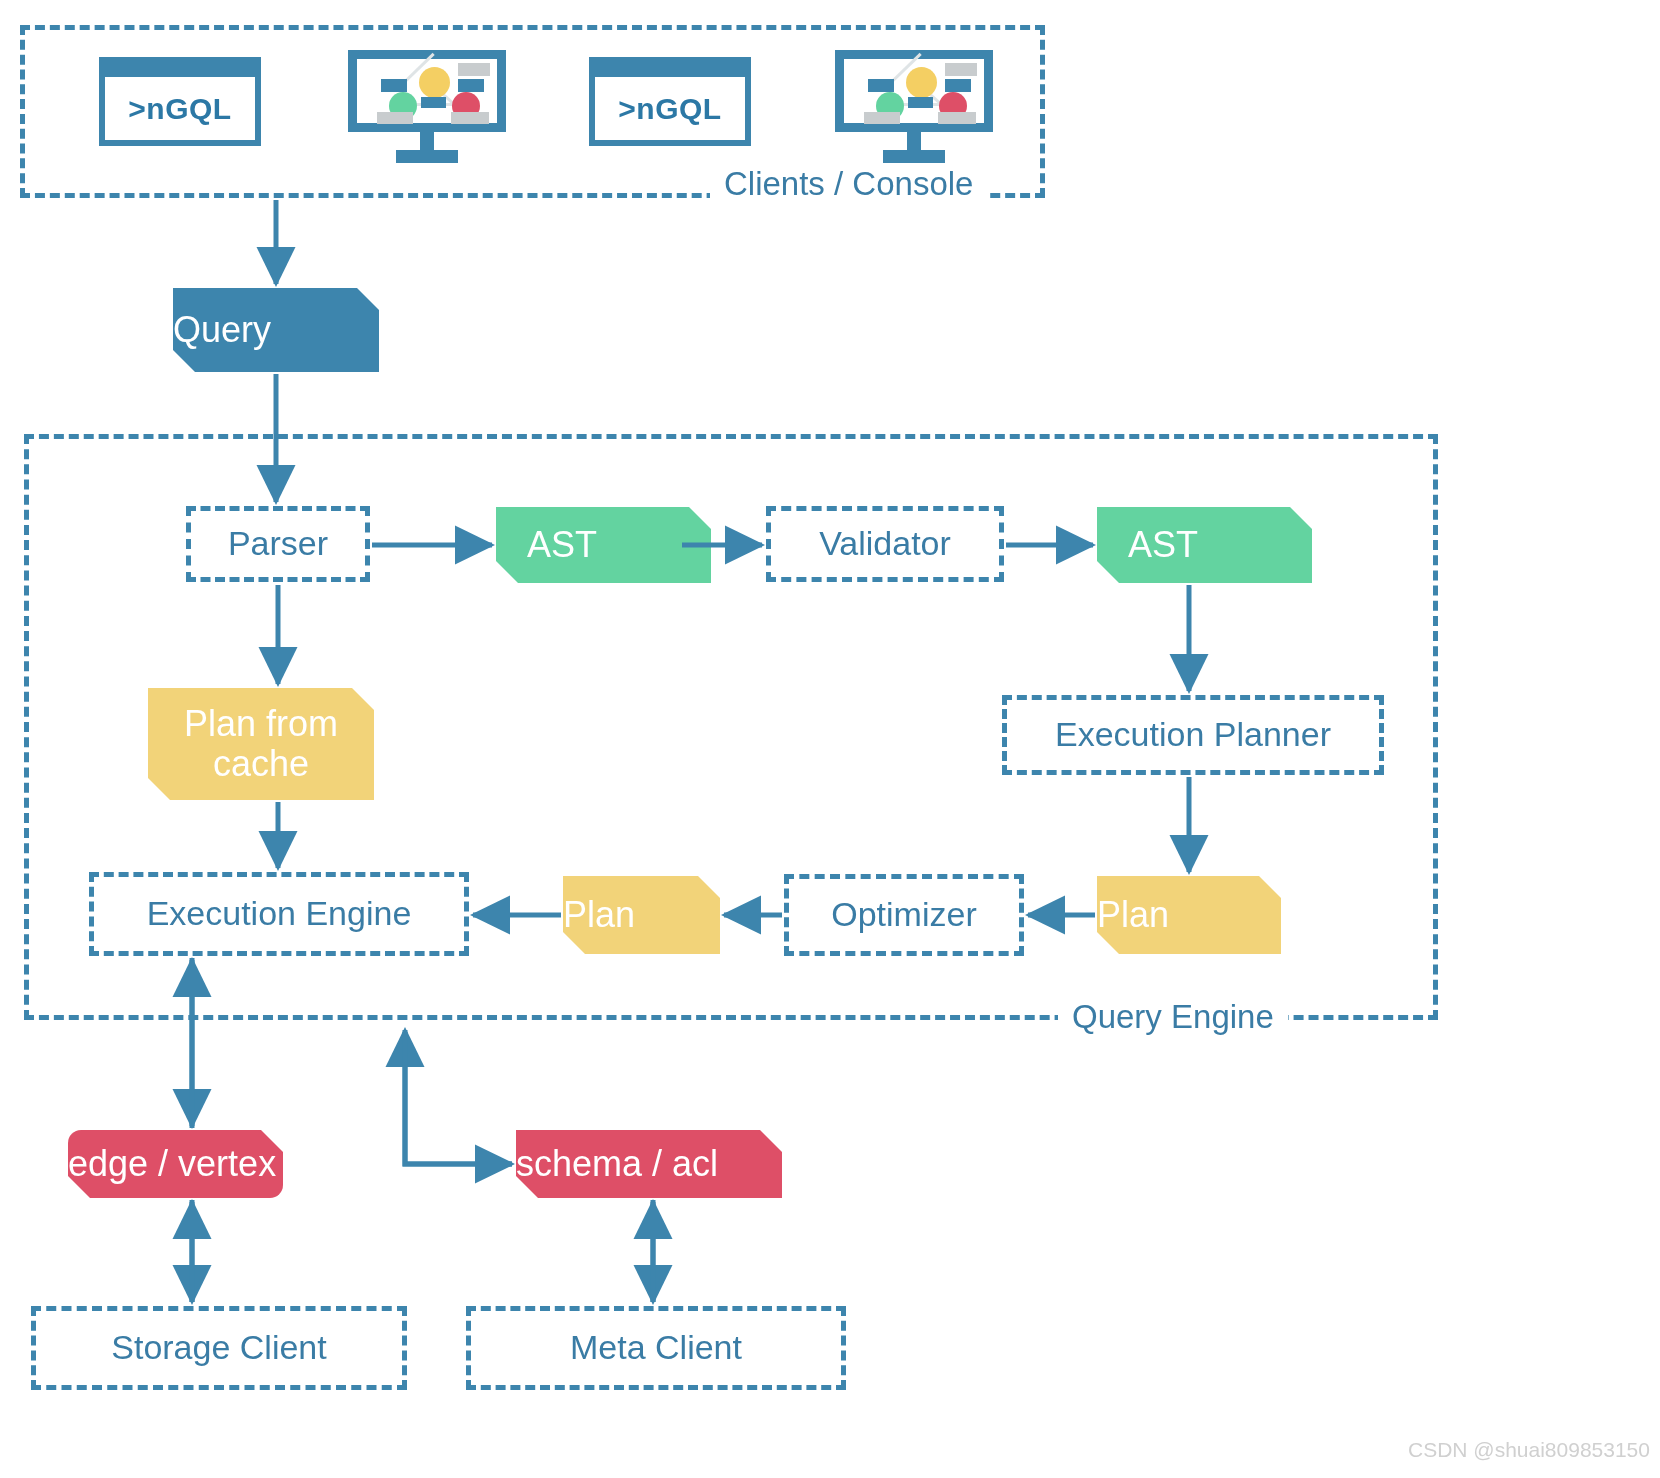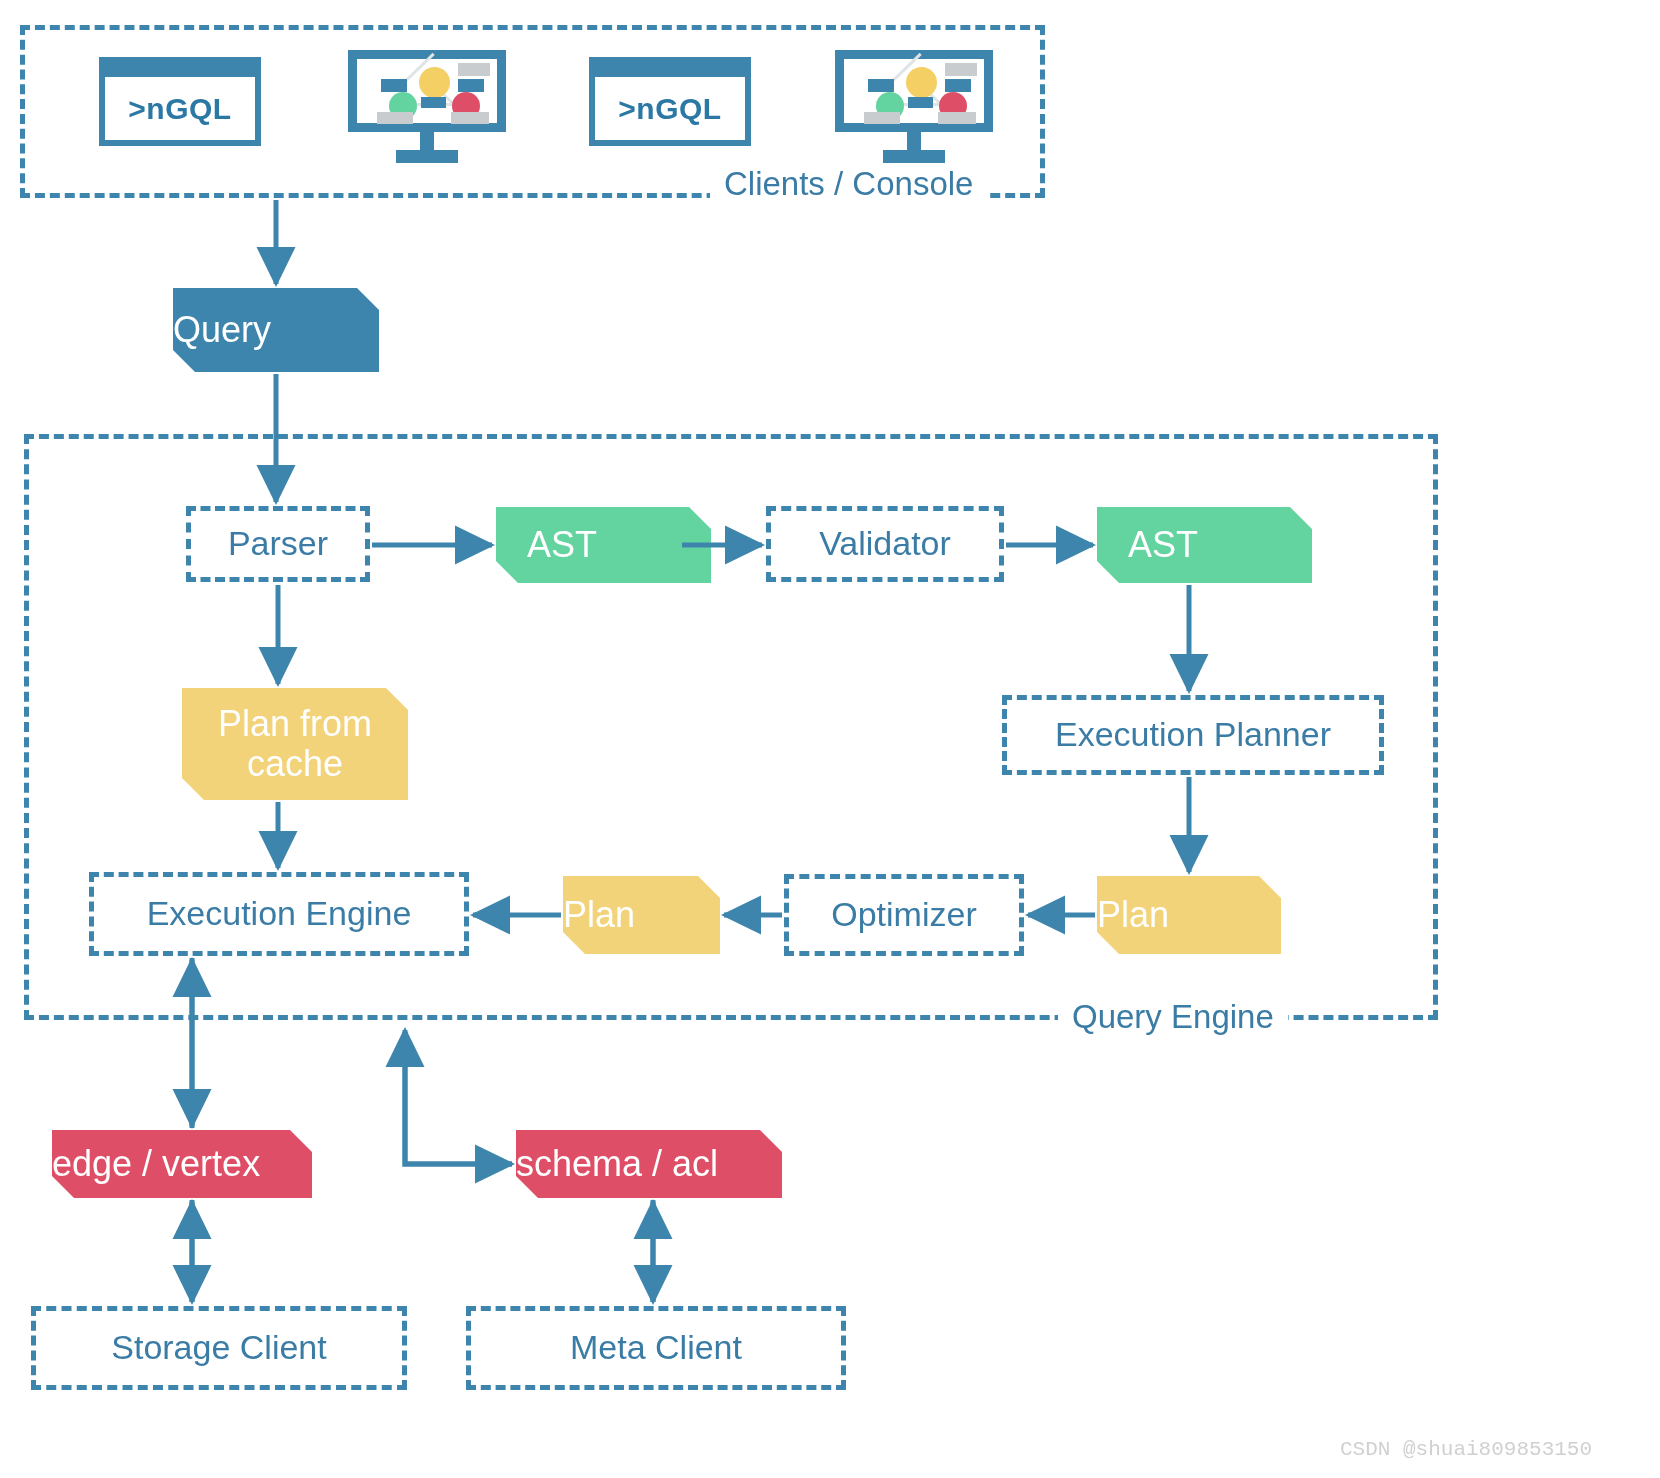--- a/index.html
+++ b/index.html
@@ -132,21 +132,21 @@
   </div>
 
   <div class="dnode" style="left:766px;top:506px;width:238px;height:76px;">
     <span>Validator</span>
   </div>
 
   <div class="banner green" style="left:1097px;top:507px;width:184px;height:76px;font-size:36px;">
     <span>AST</span>
   </div>
 
-  <div class="banner yellow" style="left:182px;top:688px;width:226px;height:112px;font-size:36px;padding:0 22px;box-sizing:border-box;">
+  <div class="banner yellow" style="left:148px;top:688px;width:226px;height:112px;font-size:36px;padding:0 22px;box-sizing:border-box;">
     <span>Plan from cache</span>
   </div>
 
   <div class="dnode" style="left:89px;top:872px;width:380px;height:84px;">
     <span>Execution Engine</span>
   </div>
 
   <div class="dnode" style="left:1002px;top:695px;width:382px;height:80px;">
     <span>Execution Planner</span>
   </div>
@@ -156,21 +156,21 @@
   </div>
 
   <div class="dnode" style="left:784px;top:874px;width:240px;height:82px;">
     <span>Optimizer</span>
   </div>
 
   <div class="banner yellow" style="left:1097px;top:876px;width:184px;height:78px;font-size:36px;">
     <span>Plan</span>
   </div>
 
-  <div class="banner red" style="left:52px;top:1130px;width:260px;height:68px;font-size:36px;">
+  <div class="banner red" style="left:68px;top:1130px;width:215px;height:68px;font-size:36px;border-radius:13px;">
     <span>edge / vertex</span>
   </div>
 
   <div class="banner red" style="left:516px;top:1130px;width:266px;height:68px;font-size:36px;">
     <span>schema / acl</span>
   </div>
 
   <div class="dnode" style="left:31px;top:1306px;width:376px;height:84px;">
     <span>Storage Client</span>
   </div>
@@ -220,14 +220,14 @@
 
       <line x1="653" y1="1200" x2="653" y2="1302"></line>
       <line x1="653" y1="1302" x2="653" y2="1202"></line>
 
       <polyline points="512,1164 405,1164 405,1030"></polyline>
 
       <polyline points="405,1032 405,1164 512,1164"></polyline>
     </g>
   </svg>
 
-  <div class="watermark" style="left:1340px;top:1438px;font-family:Liberation Mono, monospace;">CSDN @shuai809853150</div>
+  <div class="watermark" style="left:1408px;top:1438px;">CSDN @shuai809853150</div>
 </div>
 
 </body></html>

